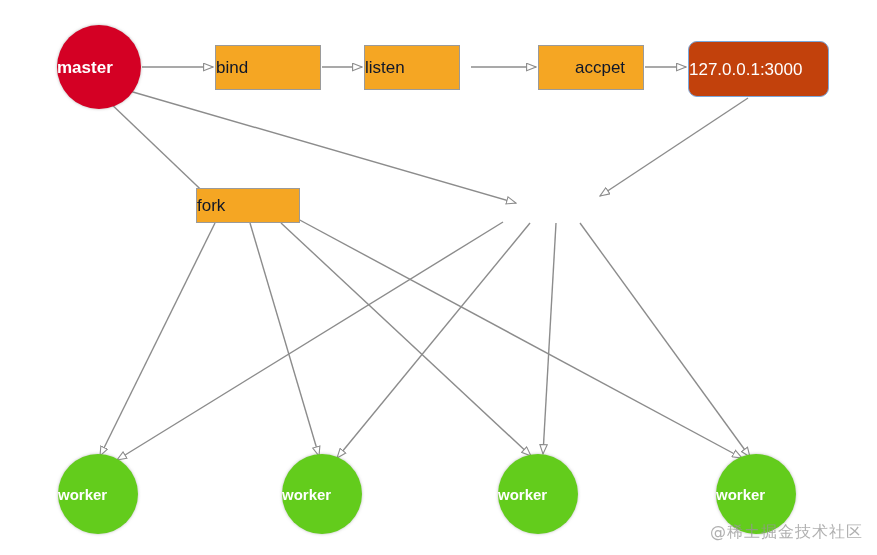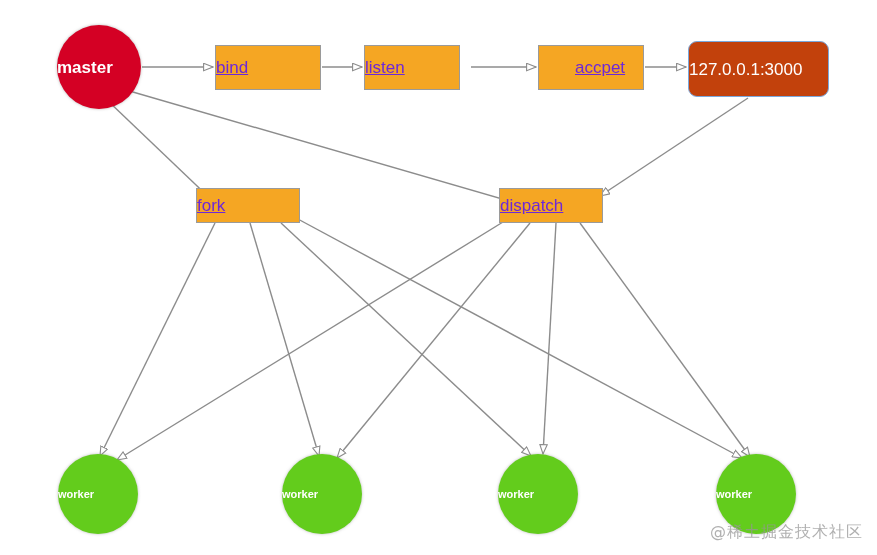--- a/index.html
+++ b/index.html
@@ -47,31 +47,30 @@
     color: #ffffff;
     font-size: 17px;
     font-weight: bold;
   }
   .node-worker {
     background: #63cc1c;
     box-shadow: 0 0 3px rgba(120,120,120,0.5);
   }
   .node-worker .node-label {
     color: #ffffff;
-    font-size: 11px;
+    font-size: 15px;
     font-weight: bold;
   }
   .node-proc {
     background: #f5a623;
     border: 1px solid #9a9a9a;
   }
   .node-proc .node-label {
-    color: #6d28d9;
+    color: #0f172a;
     font-size: 17px;
-    text-decoration: underline;
   }
   .node-addr {
     background: #c2410c;
     border: 1px solid #7aa8dd;
     border-radius: 9px;
   }
   .node-addr .node-label {
     color: #ffffff;
     font-size: 17px;
   }
@@ -134,23 +133,20 @@
   </div>
 
   <div class="node node-addr" style="left:688px; top:41px; width:141px; height:56px;">
     <span class="node-label">127.0.0.1:3000</span>
   </div>
 
   <div class="node node-proc" style="left:196px; top:188px; width:104px; height:35px;">
     <span class="node-label">fork</span>
   </div>
 
-  <div class="node node-proc" style="left:499px; top:188px; width:104px; height:35px;">
-    <span class="node-label">dispatch</span>
-  </div>
 
   <div class="node node-circle node-worker" style="left:58px; top:454px; width:80px; height:80px;">
     <span class="node-label">worker</span>
   </div>
   <div class="node node-circle node-worker" style="left:282px; top:454px; width:80px; height:80px;">
     <span class="node-label">worker</span>
   </div>
   <div class="node node-circle node-worker" style="left:498px; top:454px; width:80px; height:80px;">
     <span class="node-label">worker</span>
   </div>

